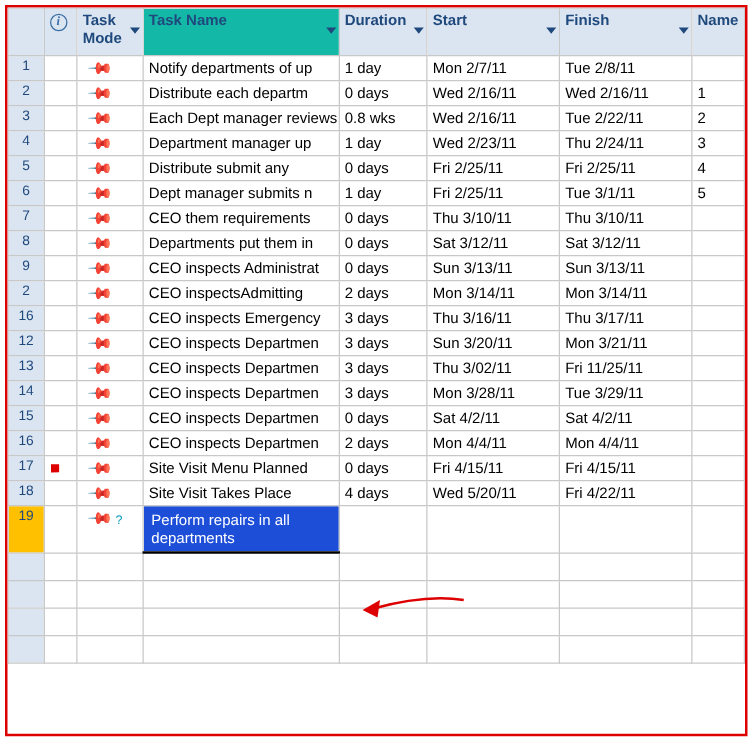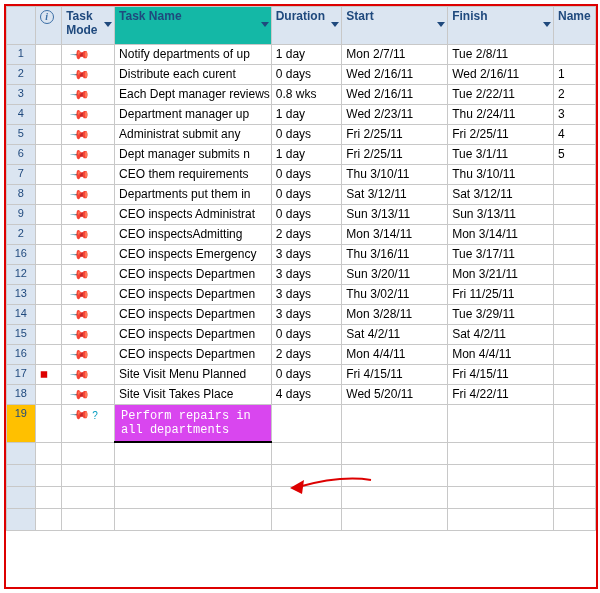--- a/index.html
+++ b/index.html
@@ -87,26 +87,25 @@
     border: 1px solid #3b6ea5;
     border-radius: 50%;
     color: #3b6ea5;
     font-style: italic;
     font-family: Georgia, serif;
     font-size: 10px;
     line-height: 12px;
     text-align: center;
   }
   .editcell {
-    background: #d946ef;
+    background: #1d4ed8;
     color: #fff;
     border-bottom: 2px solid #000;
     padding: 4px 6px;
     white-space: normal;
-    font-family: Liberation Mono, monospace;
   }
   .emptyrow td { height: 22px; }
   .arrow {
     position: absolute;
     pointer-events: none;
   }
   .arrow-line {
     stroke: #d00;
     stroke-width: 2;
     fill: none;
@@ -150,21 +149,21 @@
           <td class="cell namecell">Notify departments of up</td>
           <td class="cell">1 day</td>
           <td class="cell">Mon 2/7/11</td>
           <td class="cell">Tue 2/8/11</td>
           <td class="cell"></td>
         </tr>
         <tr>
           <td class="rowhead">2</td>
           <td class="cell"></td>
           <td class="cell"><span class="pin">📌</span></td>
-          <td class="cell namecell">Distribute each curent</td>
+          <td class="cell namecell">Distribute each departm</td>
           <td class="cell">0 days</td>
           <td class="cell">Wed 2/16/11</td>
           <td class="cell">Wed 2/16/11</td>
           <td class="cell">1</td>
         </tr>
         <tr>
           <td class="rowhead">3</td>
           <td class="cell"></td>
           <td class="cell"><span class="pin">📌</span></td>
           <td class="cell namecell">Each Dept manager reviews curent policy manual</td>
@@ -180,21 +179,21 @@
           <td class="cell namecell">Department manager up</td>
           <td class="cell">1 day</td>
           <td class="cell">Wed 2/23/11</td>
           <td class="cell">Thu 2/24/11</td>
           <td class="cell">3</td>
         </tr>
         <tr>
           <td class="rowhead">5</td>
           <td class="cell"></td>
           <td class="cell"><span class="pin">📌</span></td>
-          <td class="cell namecell">Administrat submit any</td>
+          <td class="cell namecell">Distribute submit any</td>
           <td class="cell">0 days</td>
           <td class="cell">Fri 2/25/11</td>
           <td class="cell">Fri 2/25/11</td>
           <td class="cell">4</td>
         </tr>
         <tr>
           <td class="rowhead">6</td>
           <td class="cell"></td>
           <td class="cell"><span class="pin">📌</span></td>
           <td class="cell namecell">Dept manager submits n</td>
@@ -243,21 +242,21 @@
           <td class="cell">Mon 3/14/11</td>
           <td class="cell"></td>
         </tr>
         <tr>
           <td class="rowhead">16</td>
           <td class="cell"></td>
           <td class="cell"><span class="pin">📌</span></td>
           <td class="cell namecell">CEO inspects Emergency</td>
           <td class="cell">3 days</td>
           <td class="cell">Thu 3/16/11</td>
-          <td class="cell">Tue 3/17/11</td>
+          <td class="cell">Thu 3/17/11</td>
           <td class="cell"></td>
         </tr>
         <tr>
           <td class="rowhead">12</td>
           <td class="cell"></td>
           <td class="cell"><span class="pin">📌</span></td>
           <td class="cell namecell">CEO inspects Departmen</td>
           <td class="cell">3 days</td>
           <td class="cell">Sun 3/20/11</td>
           <td class="cell">Mon 3/21/11</td>

